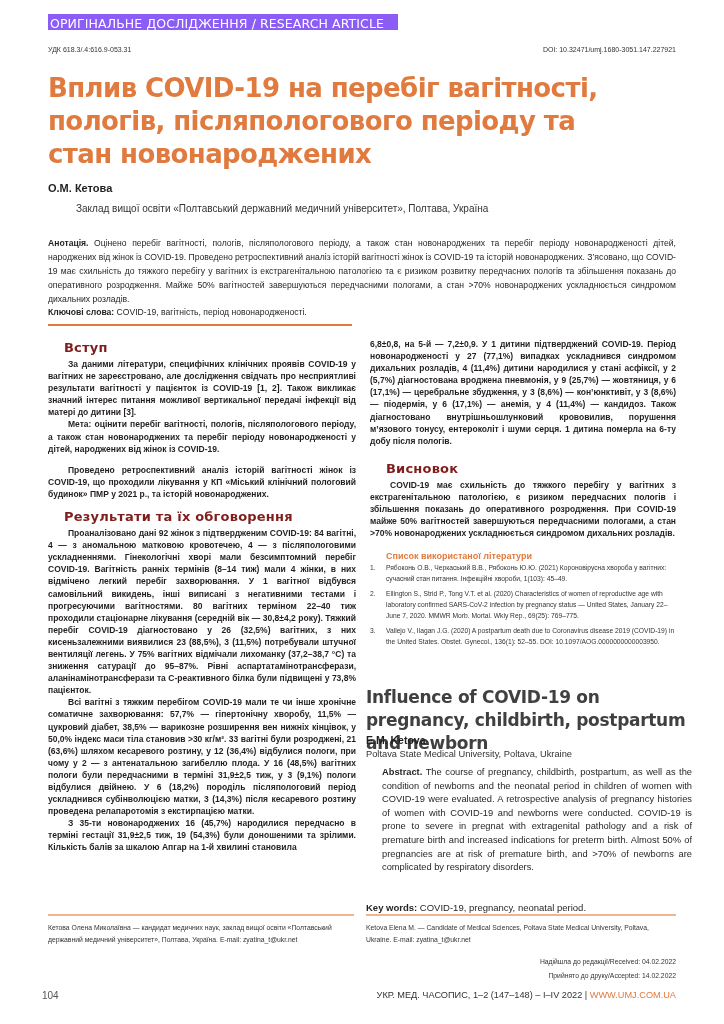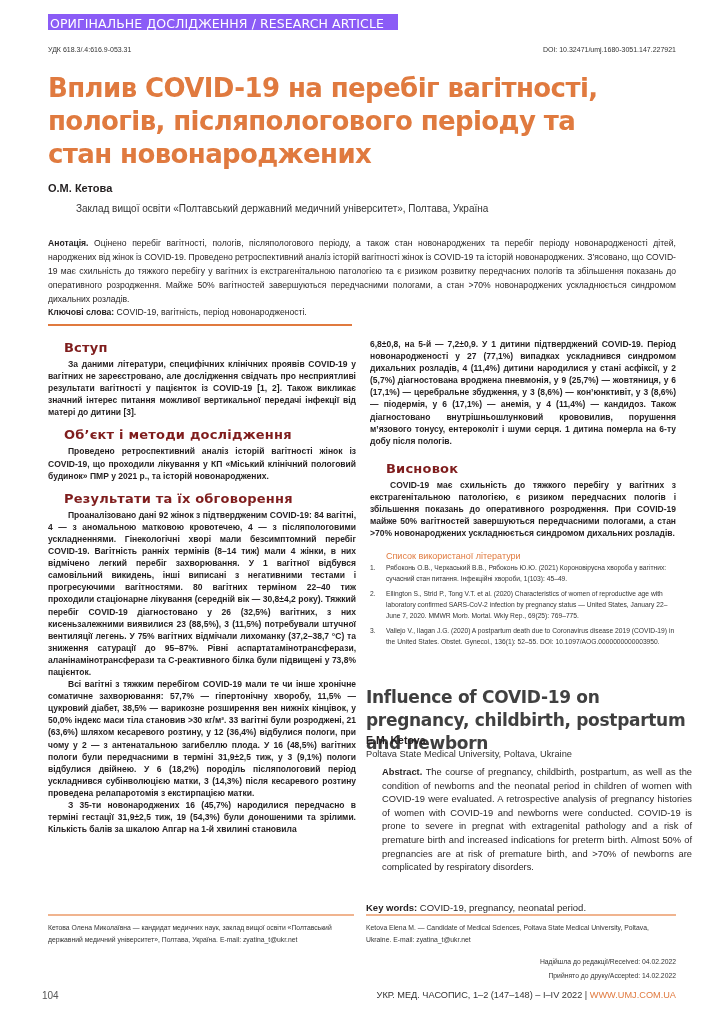--- a/index.html
+++ b/index.html
@@ -33,21 +33,21 @@
   .hr-orange { position: absolute; height: 2px; background: #e07a3f; }
 
   .col { position: absolute; font-size: 8.5px; line-height: 12.1px; text-align: justify; color: #231f20; }
   .col p { text-indent: 20px; font-weight: bold; }
   .col-left { left: 48px; top: 340px; width: 308px; }
   .col-right { left: 370px; top: 338px; width: 306px; }
 
   .h2 { font-family: "DejaVu Sans", sans-serif; font-weight: bold; color: #7f1d1d; font-size: 13px; line-height: 16px; margin: 0 0 2px 16px; text-indent: 0; letter-spacing: 0.2px; }
   .gap { height: 9px; }
 
-  .ref-title { font-weight: normal; color: #e07a3f; font-size: 9px; margin: 0 0 0 16px; }
+  .ref-title { font-weight: bold; color: #e07a3f; font-size: 9px; margin: 0 0 0 16px; }
   .refs { list-style: none; font-size: 6.7px; line-height: 11px; color: #333; }
   .refs li { position: relative; padding-left: 16px; margin-bottom: 4px; text-align: left; }
   .refs li .num { position: absolute; left: 0; top: 0; }
 
   .title-en {
     position: absolute; left: 366px; top: 686px; width: 330px;
     font-family: "DejaVu Sans", sans-serif; font-weight: bold; color: #404040;
     font-size: 17px; line-height: 23px; letter-spacing: -0.3px;
   }
   .author-en { position: absolute; left: 366px; top: 734px; font-size: 10.5px; font-weight: bold; }
@@ -82,22 +82,22 @@
   <b>Анотація.</b><span> Оцінено перебіг вагітності, пологів, післяпологового періоду, а також стан новонароджених та перебіг періоду новонародженості дітей, народжених від жінок із COVID-19. Проведено ретроспективний аналіз історій вагітності жінок із COVID-19 та історій новонароджених. З’ясовано, що COVID-19 має схильність до тяжкого перебігу у вагітних із екстрагенітальною патологією та є ризиком розвитку передчасних пологів та збільшення показань до оперативного розродження. Майже 50% вагітностей завершуються передчасними пологами, а стан &gt;70% новонароджених ускладнюється синдромом дихальних розладів.</span>
 </div>
 <div class="keywords-ua">
   <b>Ключові слова:</b><span> COVID-19, вагітність, період новонародженості.</span>
 </div>
 <div class="hr-orange" style="left:48px; top:324px; width:304px;"></div>
 
 <div class="col col-left">
   <h2 class="h2">Вступ</h2>
   <p>За даними літератури, специфічних клінічних проявів COVID-19 у вагітних не зареєстровано, але дослідження свідчать про несприятливі результати вагітності у пацієнток із COVID-19 [1, 2]. Також викликає значний інтерес питання можливої вертикальної передачі інфекції від матері до дитини [3].</p>
+  <p>Мета: оцінити перебіг вагітності, пологів, післяпологового періоду, а також стан новонароджених та перебіг періоду новонародженості у дітей, народжених від жінок із COVID-19.</p>
   <div class="gap"></div>
-  <h2 class="h2">Об’єкт і методи дослідження</h2>
   <p>Проведено ретроспективний аналіз історій вагітності жінок із COVID-19, що проходили лікування у КП «Міський клінічний пологовий будинок» ПМР у 2021 р., та історій новонароджених.</p>
   <div class="gap"></div>
   <h2 class="h2">Результати та їх обговорення</h2>
   <p>Проаналізовано дані 92 жінок з підтвердженим COVID-19: 84 вагітні, 4 — з аномальною матковою кровотечею, 4 — з післяпологовими ускладненнями. Гінекологічні хворі мали безсимптомний перебіг COVID-19. Вагітність ранніх термінів (8–14 тиж) мали 4 жінки, в них відмічено легкий перебіг захворювання. У 1 вагітної відбувся самовільний викидень, інші виписані з негативними тестами і прогресуючими вагітностями. 80 вагітних терміном 22–40 тиж проходили стаціонарне лікування (середній вік — 30,8±4,2 року). Тяжкий перебіг COVID-19 діагностовано у 26 (32,5%) вагітних, з них кисеньзалежними виявилися 23 (88,5%), 3 (11,5%) потребували штучної вентиляції легень. У 75% вагітних відмічали лихоманку (37,2–38,7 °С) та зниження сатурації до 95–87%. Рівні аспартатамінотрансферази, аланінамінотрансферази та С-реактивного білка були підвищені у 73,8% пацієнток.</p>
   <p>Всі вагітні з тяжким перебігом COVID-19 мали те чи інше хронічне соматичне захворювання: 57,7% — гіпертонічну хворобу, 11,5% — цукровий діабет, 38,5% — варикозне розширення вен нижніх кінцівок, у 50,0% індекс маси тіла становив &gt;30 кг/м². 33 вагітні були розроджені, 21 (63,6%) шляхом кесаревого розтину, у 12 (36,4%) відбулися пологи, при чому у 2 — з антенатальною загибеллю плода. У 16 (48,5%) вагітних пологи були передчасними в терміні 31,9±2,5 тиж, у 3 (9,1%) пологи відбулися двійнею. У 6 (18,2%) породіль післяпологовий період ускладнився субінволюцією матки, 3 (14,3%) після кесаревого розтину проведена релапаротомія з екстирпацією матки.</p>
   <p>З 35-ти новонароджених 16 (45,7%) народилися передчасно в терміні гестації 31,9±2,5 тиж, 19 (54,3%) були доношеними та зрілими. Кількість балів за шкалою Апгар на 1-й хвилині становила</p>
 </div>
 
 <div class="col col-right">
   <p style="text-indent:0">6,8±0,8, на 5-й — 7,2±0,9. У 1 дитини підтверджений COVID-19. Період новонародженості у 27 (77,1%) випадках ускладнився синдромом дихальних розладів, 4 (11,4%) дитини народилися у стані асфіксії, у 2 (5,7%) діагностована вроджена пневмонія, у 9 (25,7%) — жовтяниця, у 6 (17,1%) — церебральне збудження, у 3 (8,6%) — кон’юнктивіт, у 3 (8,6%) — піодермія, у 6 (17,1%) — анемія, у 4 (11,4%) — кандидоз. Також діагностовано внутрішньошлунковий крововилив, порушення м’язового тонусу, ентероколіт і шуми серця. 1 дитина померла на 6-ту добу після пологів.</p>

